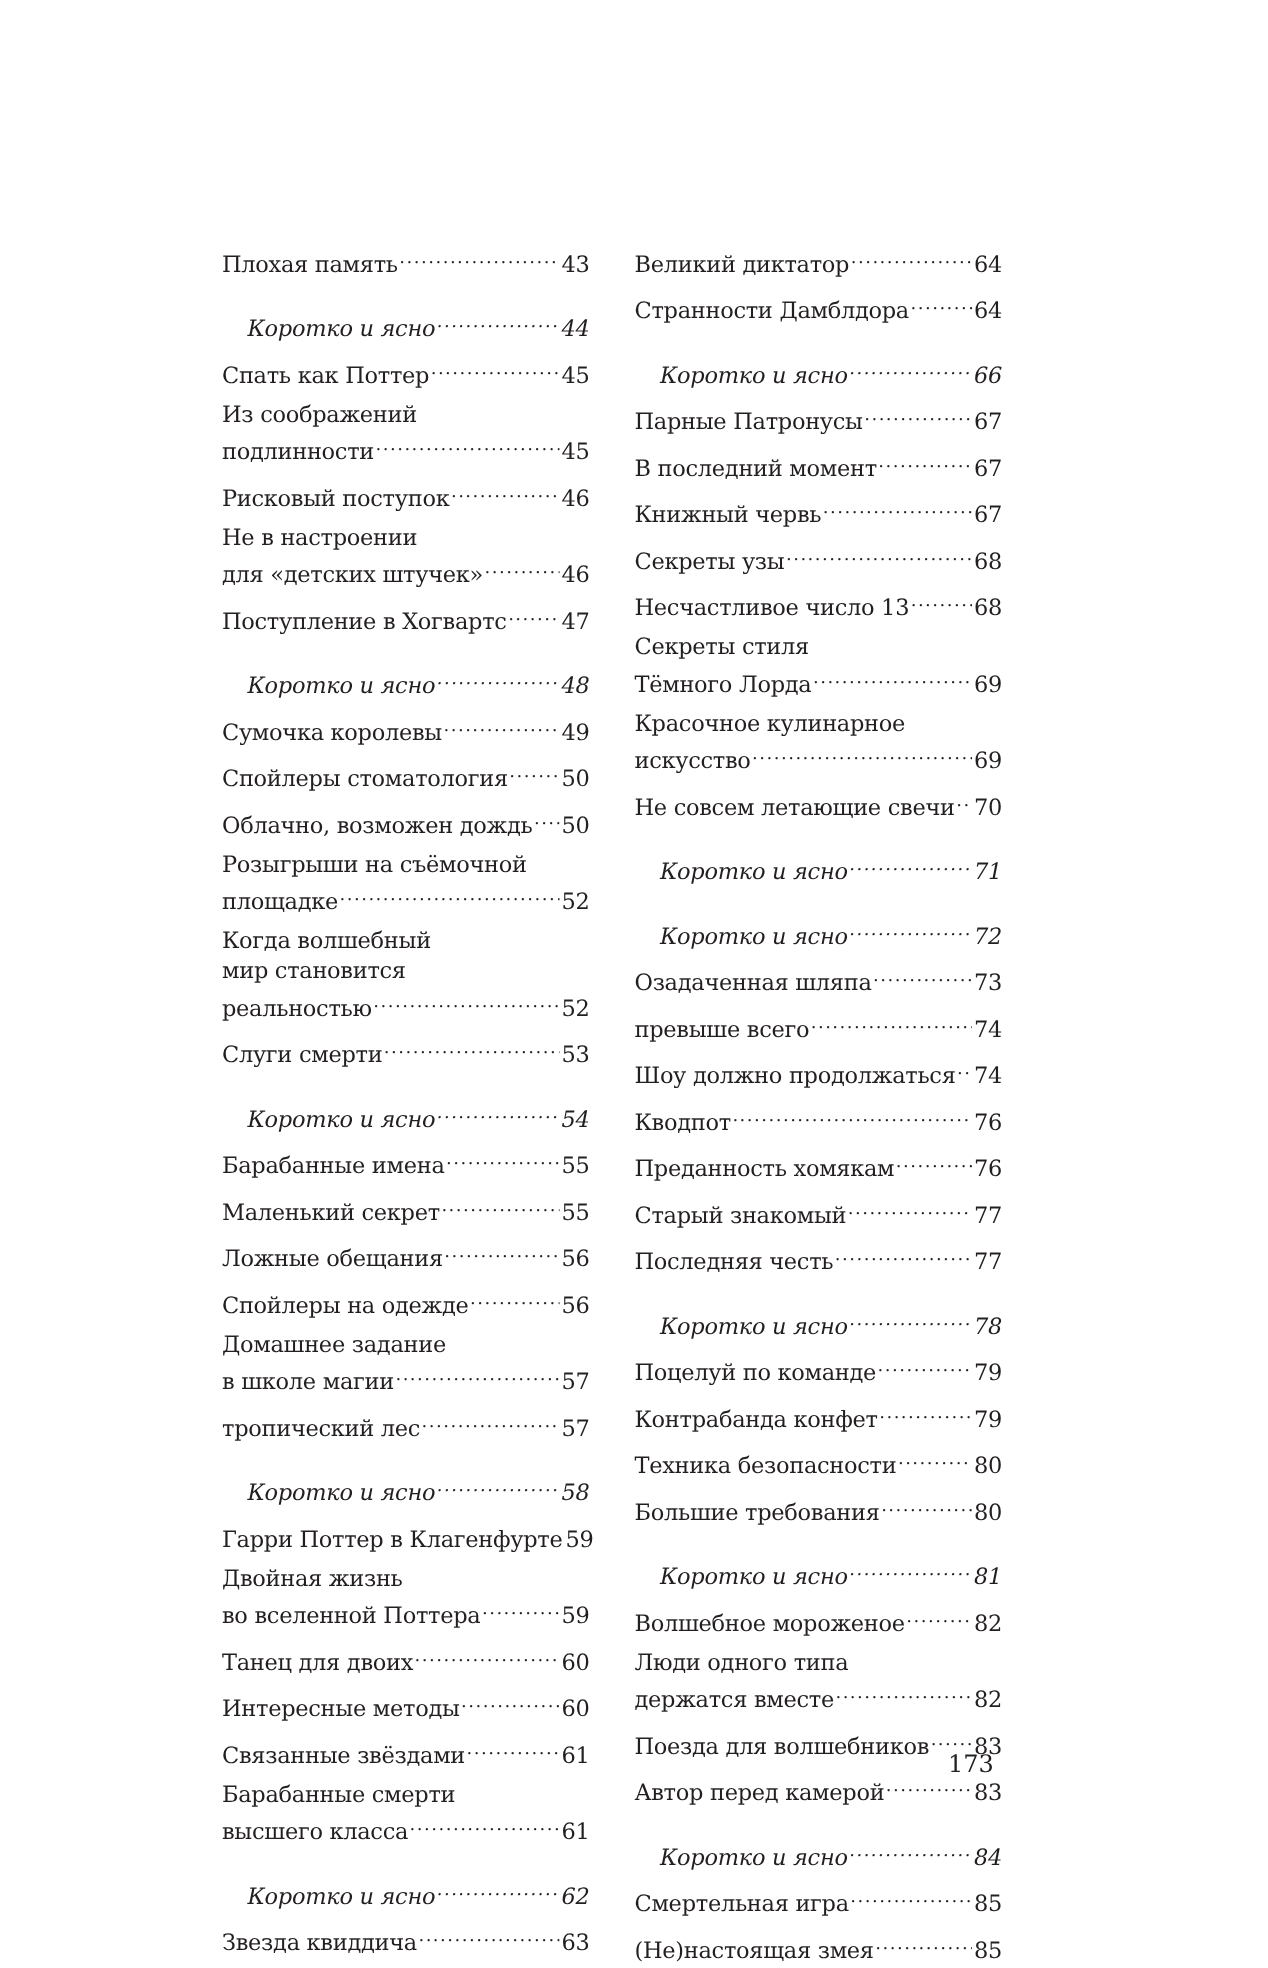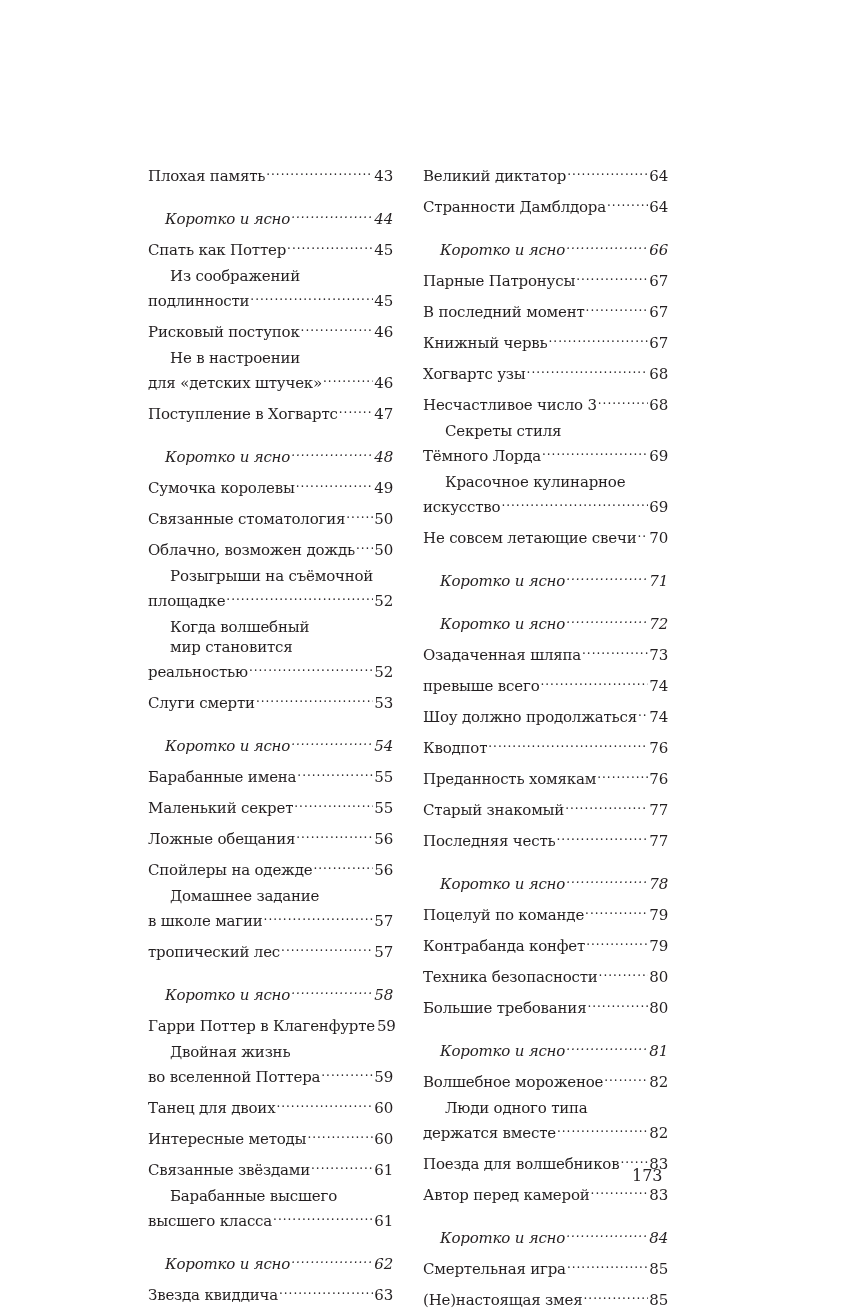--- a/index.html
+++ b/index.html
@@ -3,21 +3,21 @@
 <meta charset="utf-8">
 <style>
   html, body { margin: 0; padding: 0; background: #ffffff; }
   body { width: 845px; height: 1312px; position: relative; overflow: hidden;
          font-family: "DejaVu Serif", "Liberation Serif", serif; color: #231f20; }
   .page { position: absolute; left: 0; top: 0; width: 822px; height: 1312px; background: #fff; }
   .col { position: absolute; top: 161px; width: 245px; }
   .col.left { left: 148px; }
   .col.right { left: 423px; }
   .entry { font-size: 15px; line-height: 20px; margin-bottom: 6px; letter-spacing: -0.2px; }
-  .entry .line1 { display: block; white-space: nowrap; margin-left: 22px; }
+  .entry .line1 { display: block; white-space: nowrap; }
   .entry .last { display: flex; align-items: baseline; white-space: nowrap; }
   .entry .dots { flex: 1; overflow: hidden; margin: 0 1px; position: relative; height: 20px; }
   .entry .dots::after { content: "................................................................................................................"; position: absolute; left: 0; bottom: 4px; letter-spacing: 1px; font-size: 12px; line-height: 12px; color: #231f20; white-space: nowrap; }
   .entry .num { flex: none; }
   .entry.sub { padding-left: 17px; font-style: italic; margin-top: 18px; }
   .pagenum { position: absolute; left: 632px; top: 1163px; font-size: 16px; line-height: 26px; }
 </style>
 </head>
 <body>
 
@@ -83,21 +83,21 @@
       </div>
       <div class="entry">
         <div class="last">
           <span>Сумочка королевы</span>
           <span class="dots"></span>
           <span class="num">49</span>
         </div>
       </div>
       <div class="entry">
         <div class="last">
-          <span>Связанные стоматология</span>
+          <span>Спойлеры стоматология</span>
           <span class="dots"></span>
           <span class="num">50</span>
         </div>
       </div>
       <div class="entry">
         <div class="last">
           <span>Облачно, возможен дождь</span>
           <span class="dots"></span>
           <span class="num">50</span>
         </div>
@@ -213,21 +213,21 @@
         </div>
       </div>
       <div class="entry">
         <div class="last">
           <span>Связанные звёздами</span>
           <span class="dots"></span>
           <span class="num">61</span>
         </div>
       </div>
       <div class="entry">
-        <span class="line1">Барабанные высшего</span>
+        <span class="line1">Барабанные смерти</span>
         <div class="last">
           <span>высшего класса</span>
           <span class="dots"></span>
           <span class="num">61</span>
         </div>
       </div>
       <div class="entry sub">
         <div class="last">
           <span>Коротко и ясно</span>
           <span class="dots"></span>
@@ -287,28 +287,28 @@
       </div>
       <div class="entry">
         <div class="last">
           <span>Книжный червь</span>
           <span class="dots"></span>
           <span class="num">67</span>
         </div>
       </div>
       <div class="entry">
         <div class="last">
-          <span>Хогвартс узы</span>
+          <span>Секреты узы</span>
           <span class="dots"></span>
           <span class="num">68</span>
         </div>
       </div>
       <div class="entry">
         <div class="last">
-          <span>Несчастливое число 3</span>
+          <span>Несчастливое число 13</span>
           <span class="dots"></span>
           <span class="num">68</span>
         </div>
       </div>
       <div class="entry">
         <span class="line1">Секреты стиля</span>
         <div class="last">
           <span>Тёмного Лорда</span>
           <span class="dots"></span>
           <span class="num">69</span>

